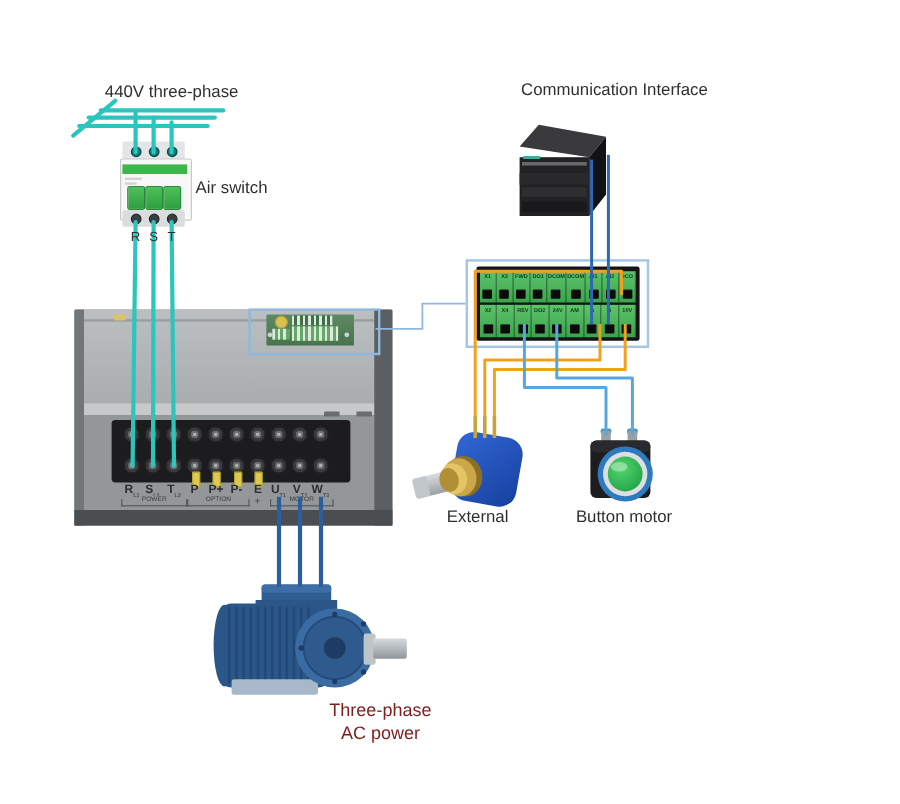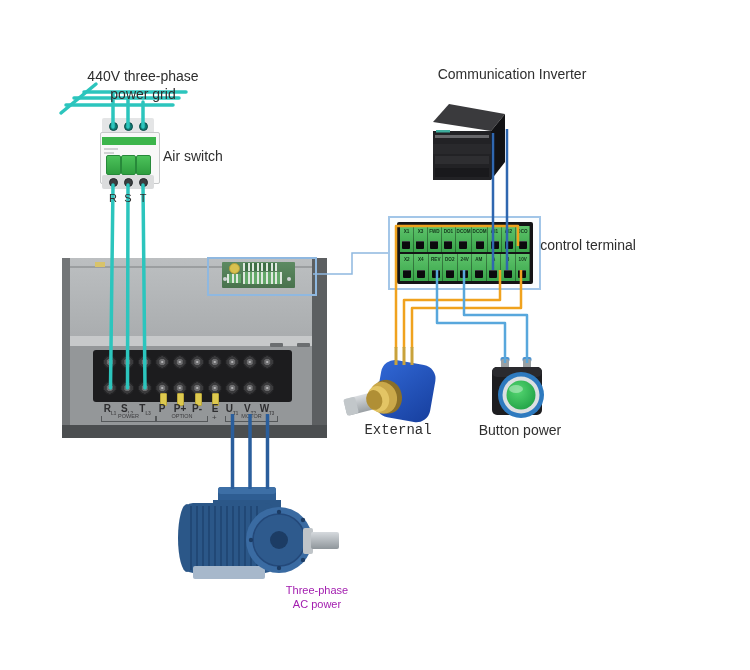--- a/index.html
+++ b/index.html
@@ -56,34 +56,32 @@
   
   .compsvg{position:absolute;z-index:10;}
 </style>
 </head>
 <body>
 
 <div id="canvas">
 
   <div class="lbl" style="left:58px;top:68px;width:170px;">
     <div>440V three-phase</div>
-    <div>power grid</div>
   </div>
   <div class="lbl" style="left:163px;top:148px;text-align:center;">Air switch</div>
   <div class="lbl" style="left:402px;top:66px;width:220px;">
-    <div>Communication Inverter</div>
+    <div>Communication Interface</div>
   </div>
   <div class="lbl" style="left:508px;top:237px;width:160px;">
-    <div>control terminal</div>
-  </div>
-  <div class="lbl" style="left:328px;top:422px;width:140px;font-family:Liberation Mono, monospace;">
+  </div>
+  <div class="lbl" style="left:328px;top:422px;width:140px;">
     <div>External</div>
   </div>
-  <div class="lbl" style="left:450px;top:422px;width:140px;">Button power</div>
-  <div class="lbl" style="left:242px;top:584px;width:150px;color:#a21caf;font-size:11px;">
+  <div class="lbl" style="left:450px;top:422px;width:140px;">Button motor</div>
+  <div class="lbl" style="left:242px;top:584px;width:150px;color:#7f1d1d;font-size:15px;">
     <div>Three-phase</div>
     <div>AC power</div>
   </div>
 
   <div class="lbl" style="left:108px;top:192px;width:10px;font-size:11px;">R</div>
   <div class="lbl" style="left:123px;top:192px;width:10px;font-size:11px;">S</div>
   <div class="lbl" style="left:138px;top:192px;width:10px;font-size:11px;">T</div>
 
   <div class="abs" id="airswitch">
     <div class="as-bar" style="left:4px;top:1px;width:52px;height:16px;"></div>

